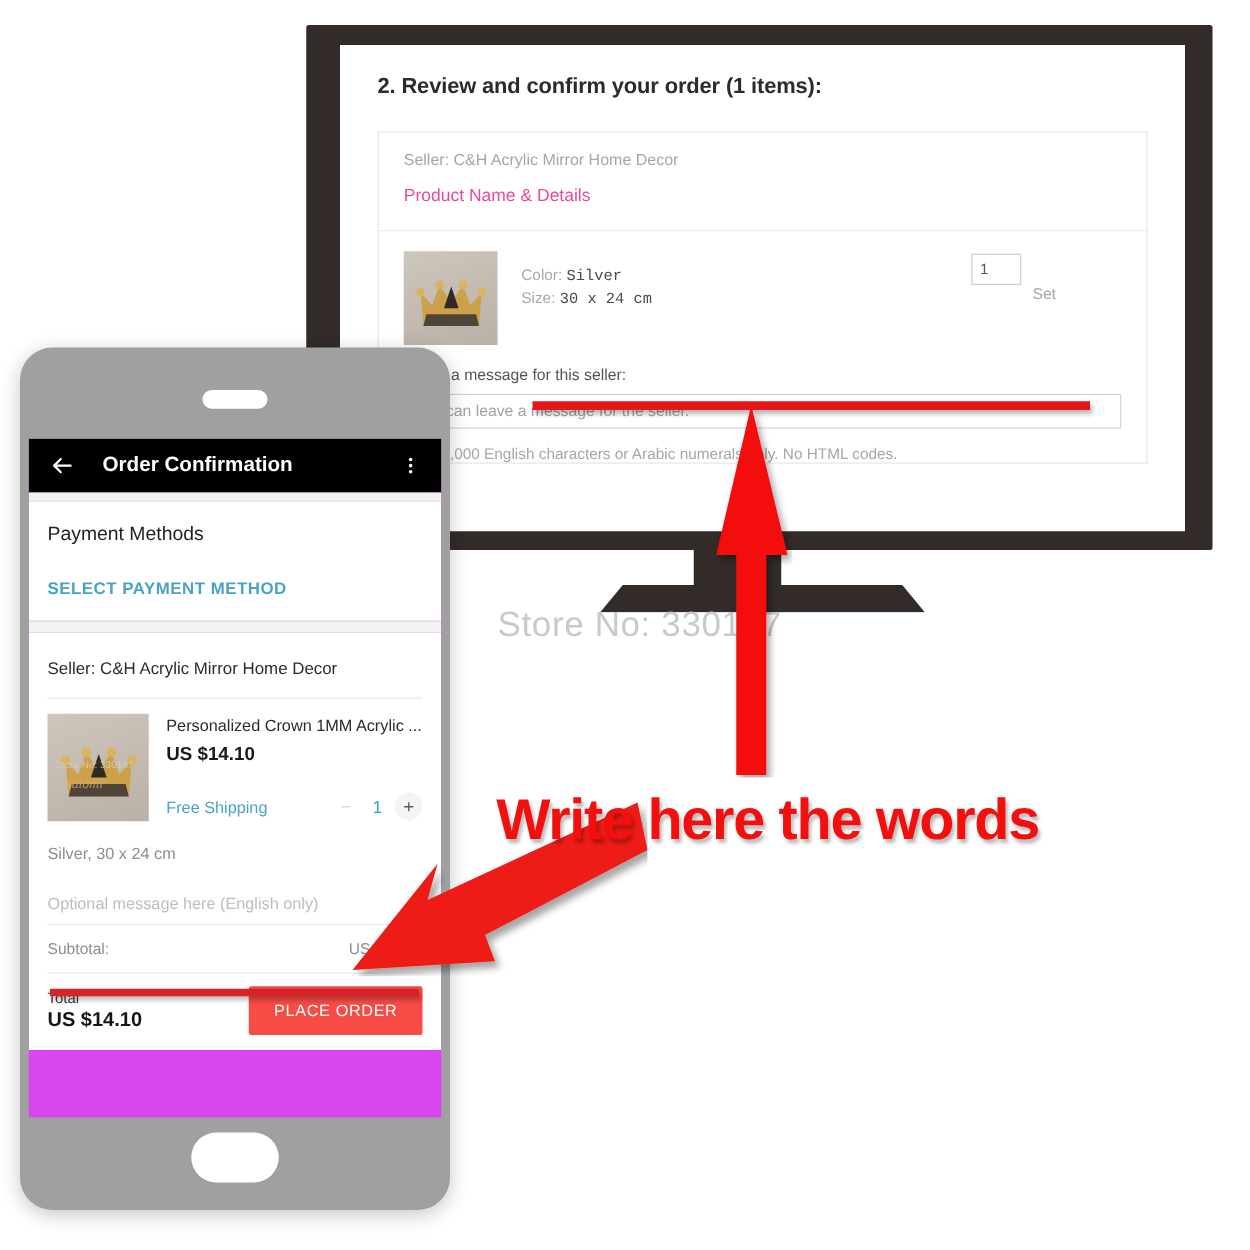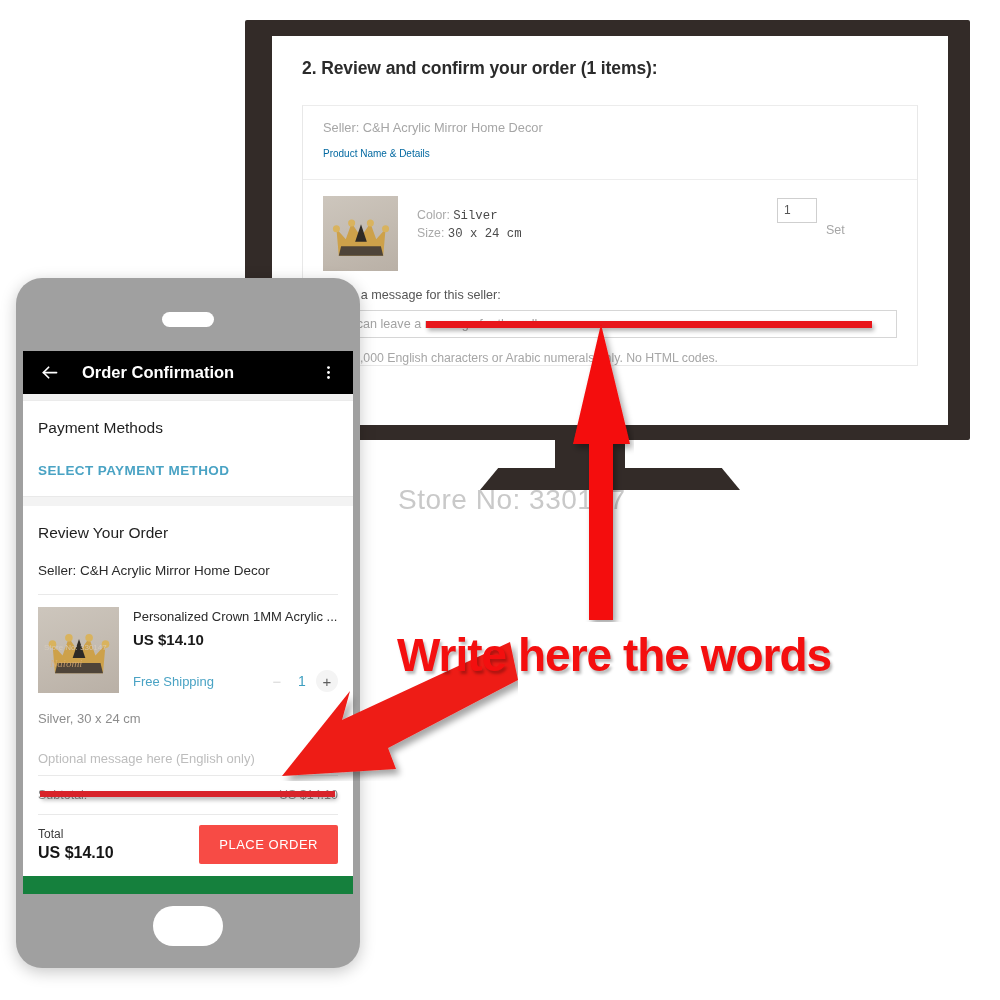--- a/index.html
+++ b/index.html
@@ -43,21 +43,21 @@
     letter-spacing: -0.1px;
   }
   .desk-card {
     margin-top: 26px;
     border: 1px solid #e8e8e8;
     border-top: 1px solid #ececec;
     background: #fff;
   }
   .desk-card-head { padding: 14px 20px 10px 20px; }
   .desk-seller { font-size: 12.8px; color: #a6a6a6; margin-bottom: 13px; }
-  .desk-colhdr { font-size: 10px; color: #0369a1; }
+  .desk-colhdr { font-size: 14px; color: #ec4899; }
   .desk-divider { height: 1px; background: #ededed; margin: 10px 0 0 0; }
 
   .desk-row { display: flex; padding: 16px 20px 0 20px; }
   .desk-thumb {
     width: 75px; height: 75px; flex: 0 0 75px;
     background: linear-gradient(160deg,#cdc6bd 0%,#c4bcb2 48%,#b9b0a6 100%);
     position: relative; overflow: hidden;
   }
   .crown {
     position: absolute; left: 50%; top: 54%;
@@ -119,21 +119,21 @@
     position: absolute; left: 50%; top: 34px; transform: translateX(-50%);
     width: 52px; height: 15px; background: #fff; border-radius: 8px;
   }
   #phone-home {
     position: absolute; left: 50%; bottom: 22px; transform: translateX(-50%);
     width: 70px; height: 40px; background: #fff; border-radius: 20px;
   }
   #phone-screen {
     position: absolute; left: 7px; top: 73px;
     width: 330px; height: 543px;
-    background: #15803d;
+    background: #d946ef;
     overflow: hidden;
   }
 
   .appbar {
     height: 43px; background: #000;
     display: flex; align-items: center; padding: 0 16px;
   }
   .appbar-title {
     color: #fff; font-size: 16.5px; font-weight: bold;
     margin-left: 22px; flex: 1;
@@ -326,21 +326,20 @@
       <div class="ph-gapline"></div>
 
       <div class="ph-sect">
         <div class="ph-h">Payment Methods</div>
         <div class="ph-link">SELECT PAYMENT METHOD</div>
       </div>
       <div class="ph-sep"></div>
       <div class="ph-gap"></div>
 
       <div class="ph-sect">
-        <div class="ph-h">Review Your Order</div>
         <div class="ph-seller">Seller: C&amp;H Acrylic Mirror Home Decor</div>
         <div class="ph-sep"></div>
 
         <div class="ph-item" style="padding-top:12px;">
           <div class="ph-thumb">
             <svg class="crown" viewBox="0 0 100 80">
               <path d="M12 72 L8 26 L24 44 L34 16 L50 40 L66 16 L76 44 L92 26 L88 72 Z" fill="#cda14a"></path>
               <path d="M16 56 L84 56 L88 72 L12 72 Z" fill="#4e4439"></path>
               <path d="M40 48 L50 18 L60 48 Z" fill="#2e2a25"></path>
               <circle cx="8" cy="26" r="6" fill="#d9b35e"></circle>

